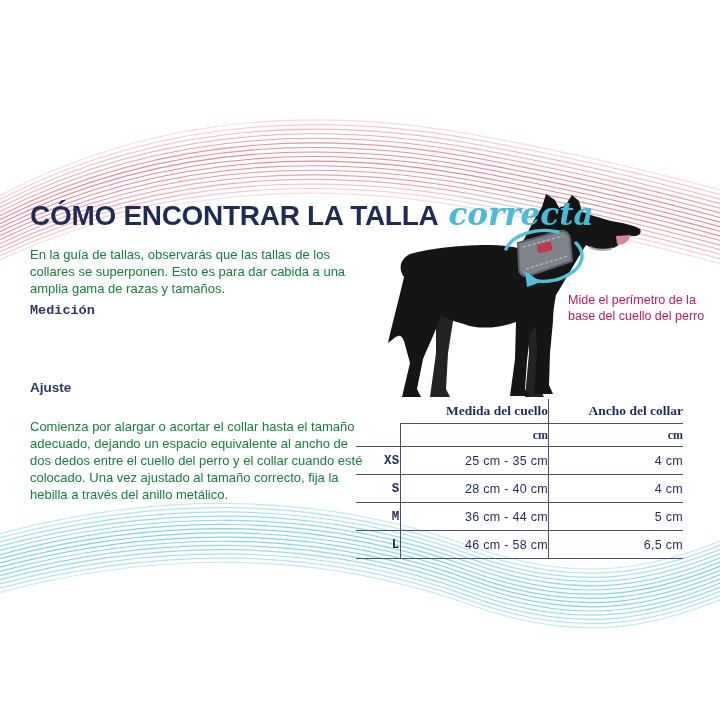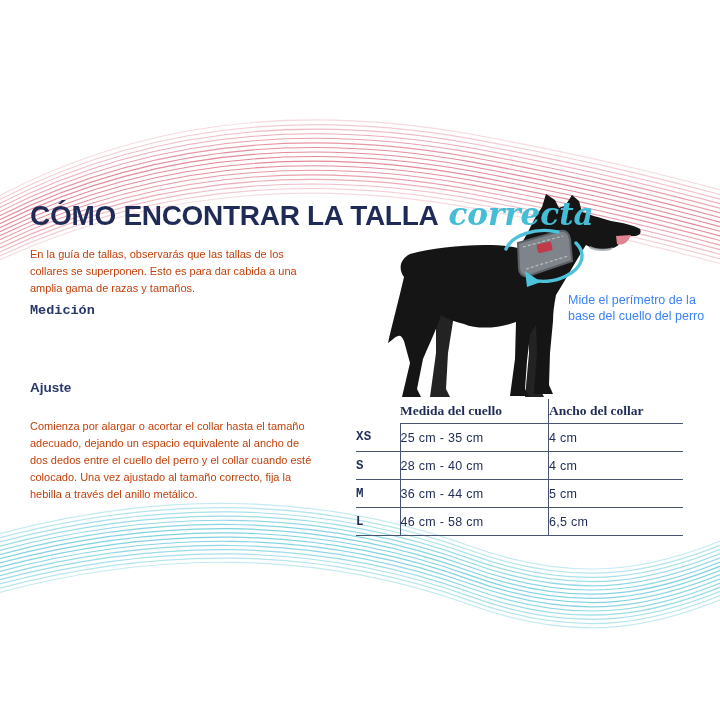--- a/index.html
+++ b/index.html
@@ -12,37 +12,37 @@
   
   #decor-svg{position:absolute;left:0;top:0;width:720px;height:720px;pointer-events:none;}
 
   
   #title-row{left:30px;top:196px;white-space:nowrap;}
   #title-main{font-size:28px;font-weight:bold;letter-spacing:-0.3px;color:#1f2b56;}
   #title-accent{font-family:"DejaVu Serif",serif;font-style:italic;font-weight:bold;
                 font-size:31px;color:#45bdd6;margin-left:10px;}
 
   
-  .copy{color:#c2410c;font-size:11px;line-height:17px;white-space:pre-line;width:362px;}
+  .copy{color:#15803d;font-size:13px;line-height:17px;white-space:pre-line;width:362px;}
   #intro-text{left:30px;top:246px;}
   .sec-heading{color:#29376b;font-size:13.5px;font-weight:bold;}
   #sec1-head{left:30px;top:303px;font-family:Liberation Mono, monospace;}
   #sec1-body{left:30px;top:321px;}
   #sec2-head{left:30px;top:380px;}
   #sec2-body{left:30px;top:386px;margin-top:32px;}
 
   
-  #annotation{left:568px;top:292px;width:150px;color:#3b82f6;font-size:12.5px;
+  #annotation{left:568px;top:292px;width:150px;color:#be185d;font-size:12.5px;
               line-height:16px;white-space:pre-line;}
 
   
   #size-table-wrap{left:356px;top:399px;width:326px;}
   table.size{border-collapse:collapse;table-layout:fixed;width:326px;
              color:#1f2b56;}
-  table.size td{text-align:left;vertical-align:middle;padding:0;}
+  table.size td{text-align:right;vertical-align:middle;padding:0;}
   .c-size{width:44px;font-family:Liberation Mono, monospace;font-weight:bold;font-size:14px;}
   .c-neck{width:148px;}
   .c-width{width:134px;}
   tr.hdr td{font-family:"Liberation Serif",serif;font-weight:bold;font-size:13.5px;height:24px;}
   tr.unit td{font-family:"Liberation Serif",serif;font-weight:bold;font-size:12px;height:22px;}
   tr.data-row td{font-size:12.5px;letter-spacing:0.3px;height:27px;}
   
   td.b-bot{border-bottom:1.6px solid #49536f;}
   td.b-right{border-right:1.6px solid #49536f;}
 
@@ -158,20 +158,25 @@
 base del cuello del perro</div>
 
   <div id="size-table-wrap" class="abs">
     <table class="size">
       <tbody>
         <tr class="hdr">
           <td class="c-size"></td>
           <td class="c-neck b-bot b-right">Medida del cuello</td>
           <td class="c-width b-bot">Ancho del collar</td>
         </tr>
+        <tr class="unit">
+          <td class="c-size b-bot b-right"></td>
+          <td class="c-neck b-bot b-right">cm</td>
+          <td class="c-width b-bot">cm</td>
+        </tr>
       <tr class="data-row">
             <td class="c-size b-bot b-right">XS</td>
             <td class="c-neck b-bot b-right">25 cm - 35 cm</td>
             <td class="c-width b-bot">4 cm</td>
           </tr>
           <tr class="data-row">
             <td class="c-size b-bot b-right">S</td>
             <td class="c-neck b-bot b-right">28 cm - 40 cm</td>
             <td class="c-width b-bot">4 cm</td>
           </tr>

